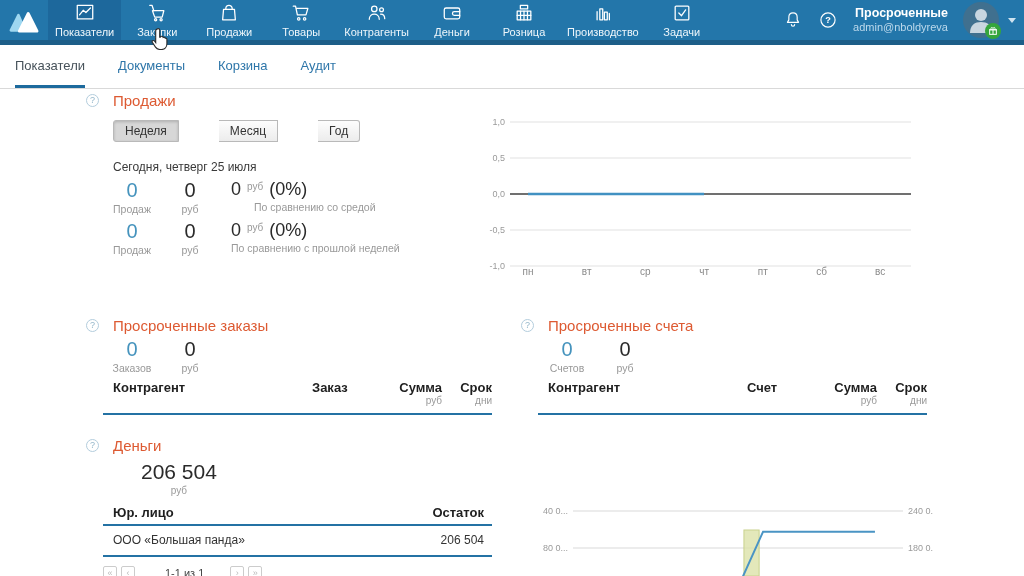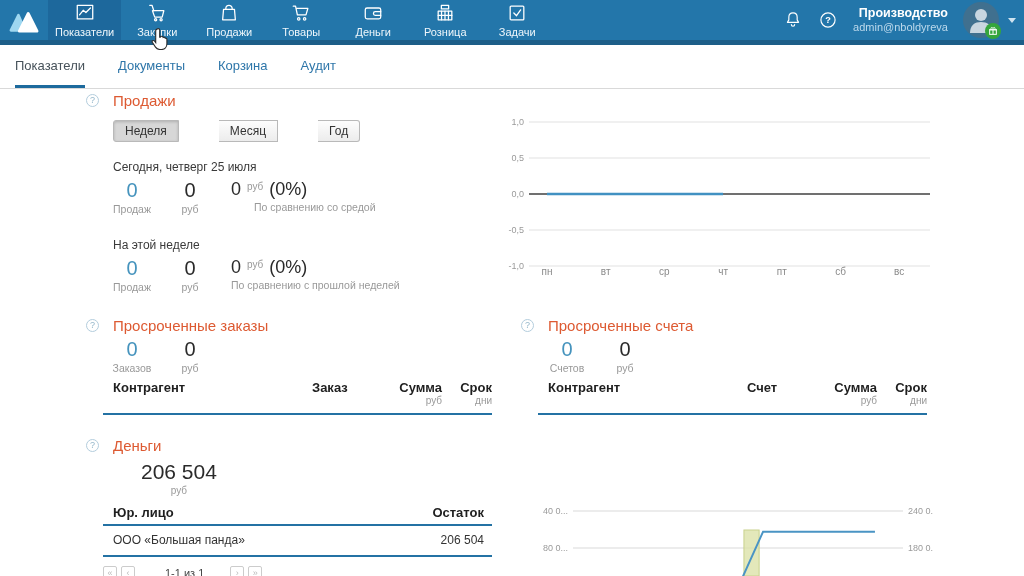--- a/index.html
+++ b/index.html
@@ -139,38 +139,60 @@
               <path d="M3.5,3.5 h2.5 l2,9.5 h9.5 l2,-7 H7"></path>
               <circle cx="9.5" cy="17.5" r="1.3"></circle>
               <circle cx="16" cy="17.5" r="1.3"></circle>
             </svg>
         </span>
         <span>Товары</span>
       </div>
       <div class="nav-item">
         <span class="nav-icon">
           <svg width="22" height="20" viewBox="0 0 24 22">
+              <circle cx="9" cy="6.5" r="3"></circle>
+              <path d="M3.5,18 c0,-4 2.8,-5.8 5.5,-5.8 s5.5,1.8 5.5,5.8"></path>
+              <circle cx="17" cy="7.5" r="2.1"></circle>
+              <path d="M16,12.3 c2.6,0 4.5,1.9 4.5,5"></path>
+            </svg>
+        </span>
+        <span>Контрагенты</span>
+      </div>
+      <div class="nav-item">
+        <span class="nav-icon">
+          <svg width="22" height="20" viewBox="0 0 24 22">
               <rect x="3.5" y="5.5" width="17" height="12" rx="2"></rect>
               <path d="M20.5,9.5 h-6 a2,2 0 0 0 0,4 h6"></path>
             </svg>
         </span>
         <span>Деньги</span>
       </div>
       <div class="nav-item">
         <span class="nav-icon">
           <svg width="22" height="20" viewBox="0 0 24 22">
               <rect x="8" y="2.5" width="8" height="4"></rect>
               <rect x="4.5" y="9" width="15" height="9.5"></rect>
               <line x1="8.2" y1="9" x2="8.2" y2="18.5"></line>
               <line x1="12" y1="9" x2="12" y2="18.5"></line>
               <line x1="15.8" y1="9" x2="15.8" y2="18.5"></line>
               <line x1="4.5" y1="13.7" x2="19.5" y2="13.7"></line>
             </svg>
         </span>
         <span>Розница</span>
+      </div>
+      <div class="nav-item">
+        <span class="nav-icon">
+          <svg width="22" height="20" viewBox="0 0 24 22">
+              <path d="M5.5,18.5 v-9"></path>
+              <rect x="8.5" y="6.5" width="3.2" height="12"></rect>
+              <rect x="13.5" y="10" width="3.2" height="8.5"></rect>
+              <path d="M19,18.5 v-7"></path>
+            </svg>
+        </span>
+        <span>Производство</span>
       </div>
       <div class="nav-item">
         <span class="nav-icon">
           <svg width="22" height="20" viewBox="0 0 24 22">
               <rect x="4.5" y="3.5" width="15" height="15" rx="1"></rect>
               <polyline points="8.5,11 11.5,14 16,7.5"></polyline>
             </svg>
         </span>
         <span>Задачи</span>
       </div>
@@ -183,21 +205,21 @@
             <path d="M10,17.5 a2,2 0 0 0 4,0"></path>
           </svg>
       </span>
       <span class="tn-icon">
         <svg width="20" height="20" viewBox="0 0 24 24">
             <circle cx="12" cy="12" r="8.5"></circle>
             <text x="12" y="16" text-anchor="middle" font-size="11" font-weight="bold" fill="#fff" stroke="none">?</text>
           </svg>
       </span>
       <div class="user-text">
-        <div class="user-name">Производство</div>
+        <div class="user-name">Просроченные</div>
         <div class="user-email">admin@nboldyreva</div>
       </div>
       <div class="avatar">
         <svg width="36" height="36" viewBox="0 0 36 36">
           <circle cx="18" cy="13" r="6" fill="#c9d6e0"></circle>
           <path d="M7,31 c0,-8 5,-11 11,-11 s11,3 11,11" fill="#c9d6e0"></path>
         </svg>
         <span class="avatar-badge">
           <svg width="10" height="10" viewBox="0 0 12 12" stroke="#fff" fill="none" stroke-width="1.2">
               <rect x="2" y="4.5" width="8" height="5.5"></rect>
@@ -251,21 +273,20 @@
         <div class="stat-wide">
           <div class="big-line">
             <span>0</span>
             <span class="unit">руб</span>
             <span>(0%)</span>
           </div>
           <div class="stat-label" style="text-align:center;margin-left:23px;">По сравнению со средой</div>
         </div>
       </div>
 
-      <div class="stats-heading" style="margin-top:23px;">На этой неделе</div>
       <div class="stats-row">
         <div class="stat">
           <div class="stat-value blue">0</div>
           <div class="stat-label">Продаж</div>
         </div>
         <div class="stat">
           <div class="stat-value">0</div>
           <div class="stat-label">руб</div>
         </div>
         <div class="stat-wide">
@@ -273,21 +294,21 @@
             <span>0</span>
             <span class="unit">руб</span>
             <span>(0%)</span>
           </div>
           <div class="stat-label" style="text-align:left;">По сравнению с прошлой неделей</div>
         </div>
       </div>
     </div>
   </section>
 
-  <div class="chart" id="sales-chart" style="left:505px; top:110px; width:425px; height:172px;">
+  <div class="chart" id="sales-chart" style="left:486px; top:110px; width:425px; height:172px;">
       <svg width="425" height="172" viewBox="0 0 425 172">
         <line x1="24" y1="12" x2="425" y2="12" stroke="#e1e1e1" stroke-width="1"></line>
         <text x="19" y="15" text-anchor="end" font-size="9" fill="#9a9a9a">1,0</text>
         <line x1="24" y1="48" x2="425" y2="48" stroke="#e1e1e1" stroke-width="1"></line>
         <text x="19" y="51" text-anchor="end" font-size="9" fill="#9a9a9a">0,5</text>
         <line x1="24" y1="84" x2="425" y2="84" stroke="#707070" stroke-width="2"></line>
         <text x="19" y="87" text-anchor="end" font-size="9" fill="#9a9a9a">0,0</text>
         <line x1="24" y1="120" x2="425" y2="120" stroke="#e1e1e1" stroke-width="1"></line>
         <text x="19" y="123" text-anchor="end" font-size="9" fill="#9a9a9a">-0,5</text>
         <line x1="24" y1="156" x2="425" y2="156" stroke="#e1e1e1" stroke-width="1"></line>

